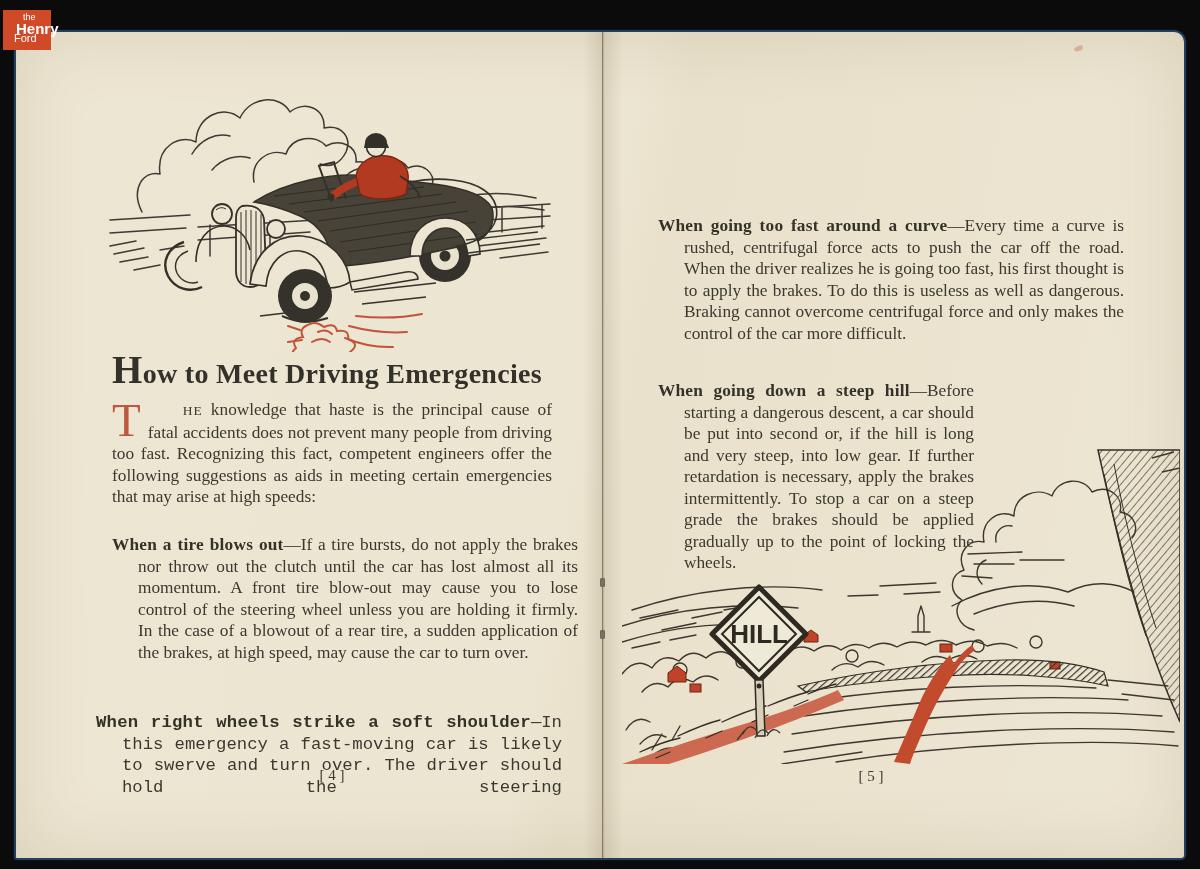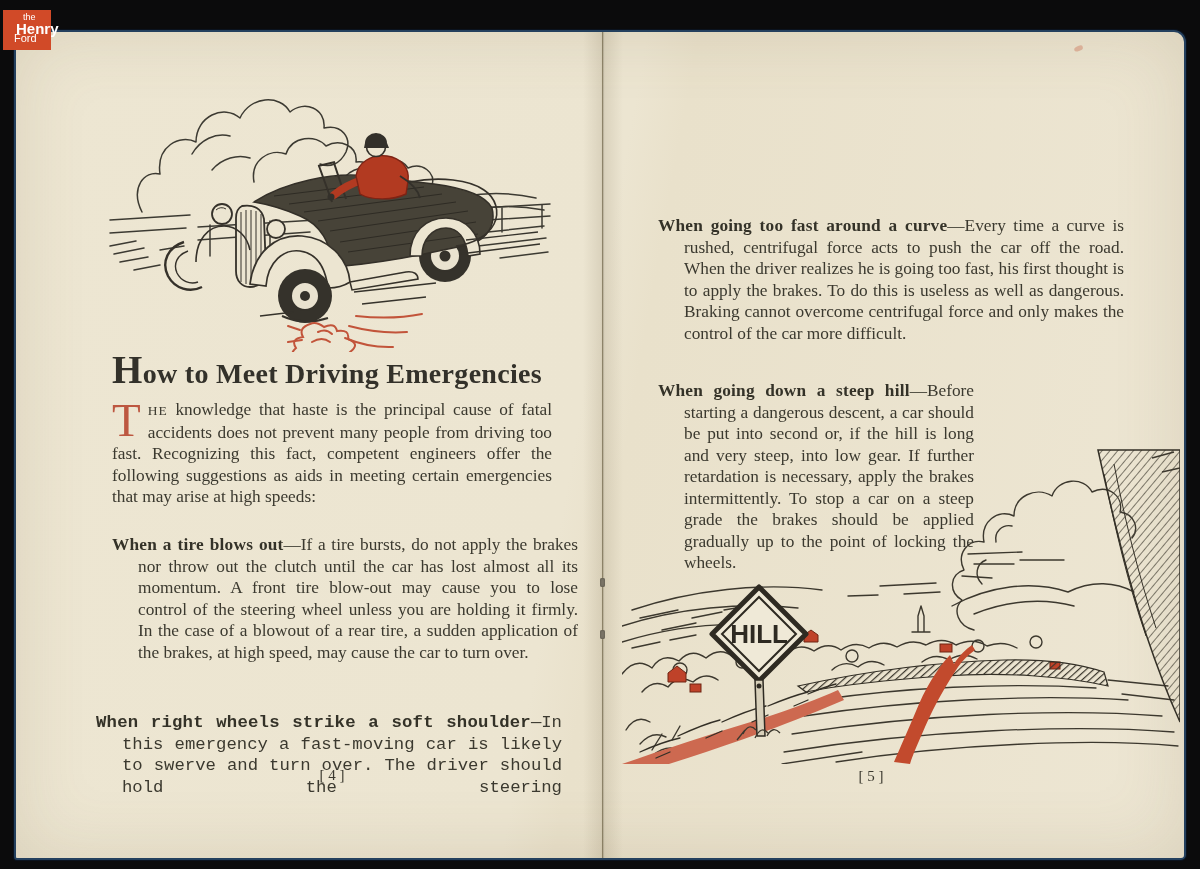--- a/index.html
+++ b/index.html
@@ -24,21 +24,21 @@
   
   .tb{position:absolute;color:#3b392f;font-size:17.3px;line-height:21.5px;
       text-align:justify;width:440px;}
   .hang{text-indent:-26px;padding-left:26px;}
   .hang b{font-weight:bold;color:#343228;letter-spacing:.2px;}
   .force-just{text-align-last:justify;}
   .heading{position:absolute;left:96px;top:296px;font-size:28px;color:#33312a;
       line-height:1.2;white-space:nowrap;letter-spacing:.3px;}
   .heading::first-letter{font-size:39px;}
   .dropcap{float:left;font-size:47px;line-height:37px;padding:3px 7px 0 0;color:#bd5740;}
-  .smallcaps{font-size:13.5px;letter-spacing:1px;}
+  .smallcaps{font-size:13.5px;letter-spacing:1px;margin-left:35px;}
   .pnum{position:absolute;font-size:15px;color:#3b392f;text-align:center;width:440px;}
   .wrap-spacer{float:right;width:150px;height:96px;margin-top:86px;}
   .illu{position:absolute;}
   .red-smudge{position:absolute;left:1058px;top:14px;width:9px;height:5px;border-radius:60% 40% 50% 50%;
       background:#cb7a5e;opacity:.45;transform:rotate(-20deg);}
 </style>
 </head>
 <body>
 
 <div class="booklet">

